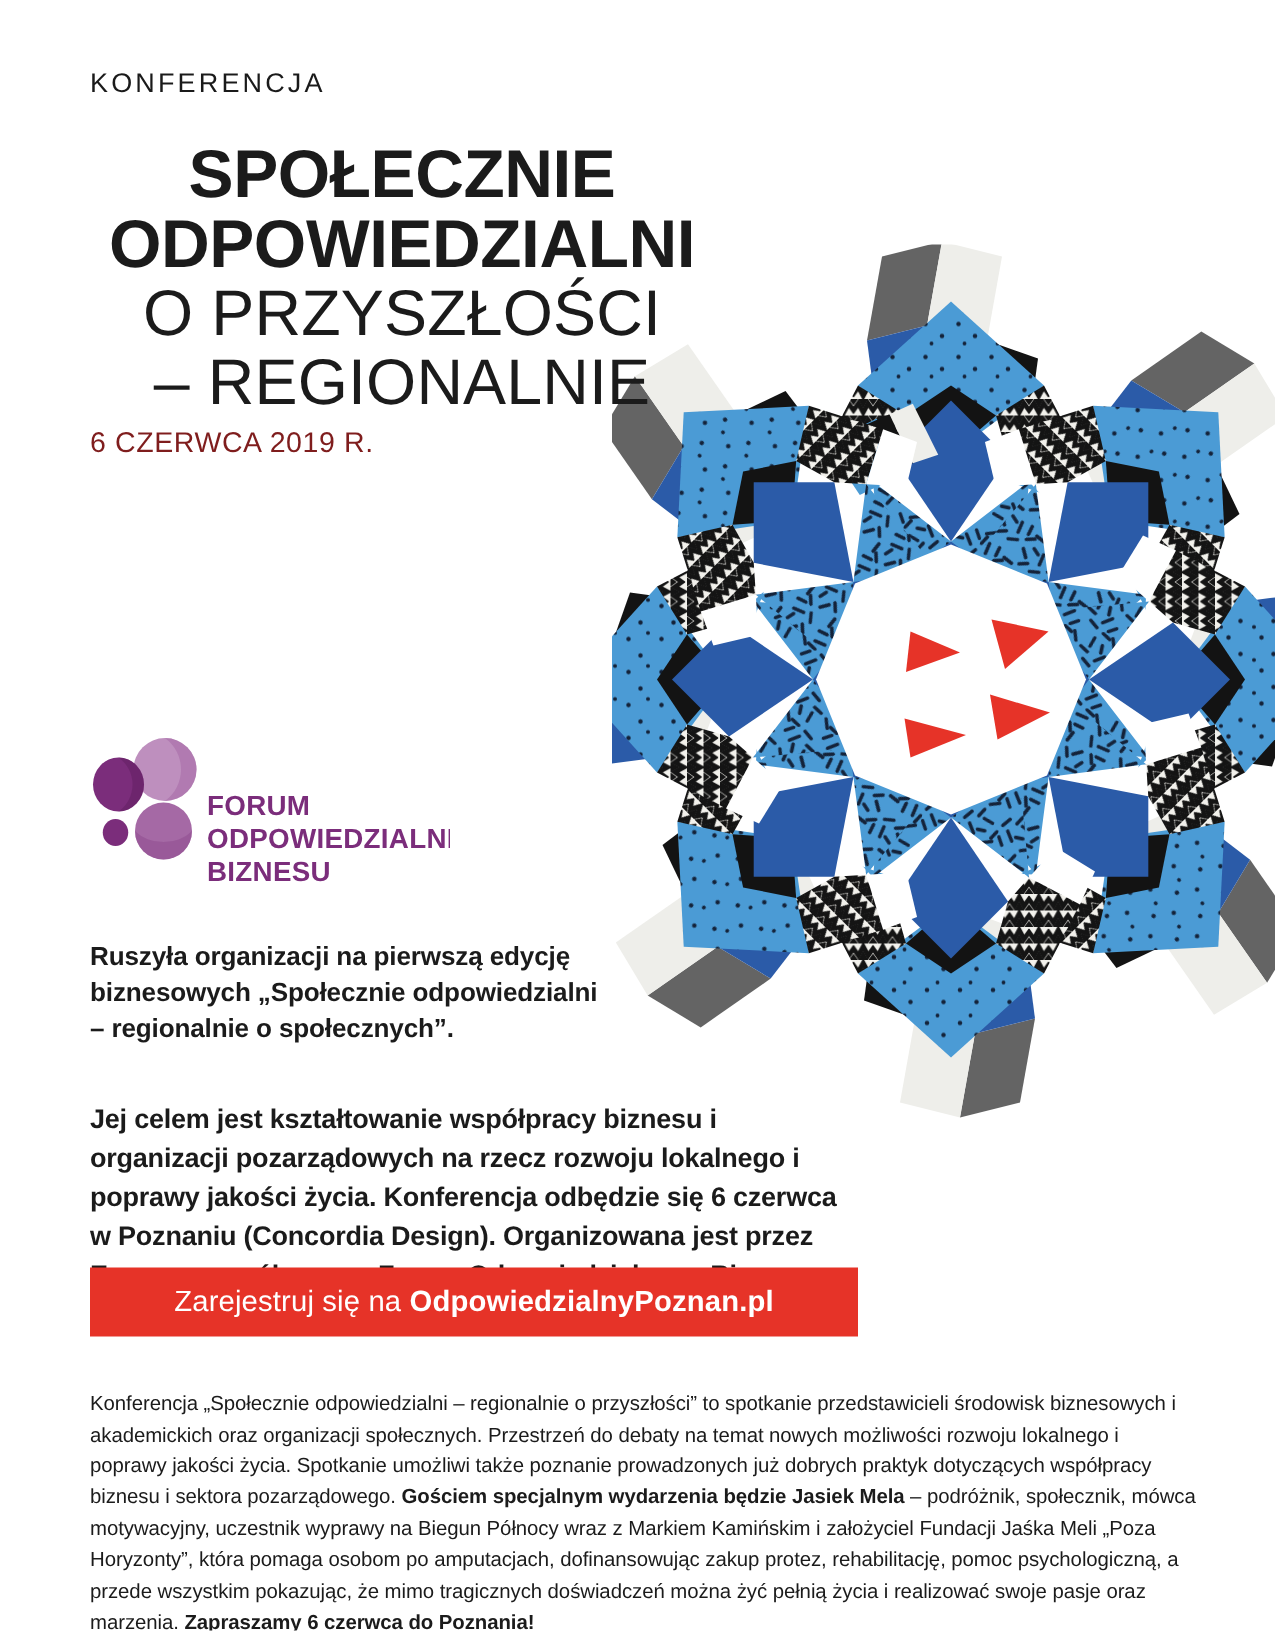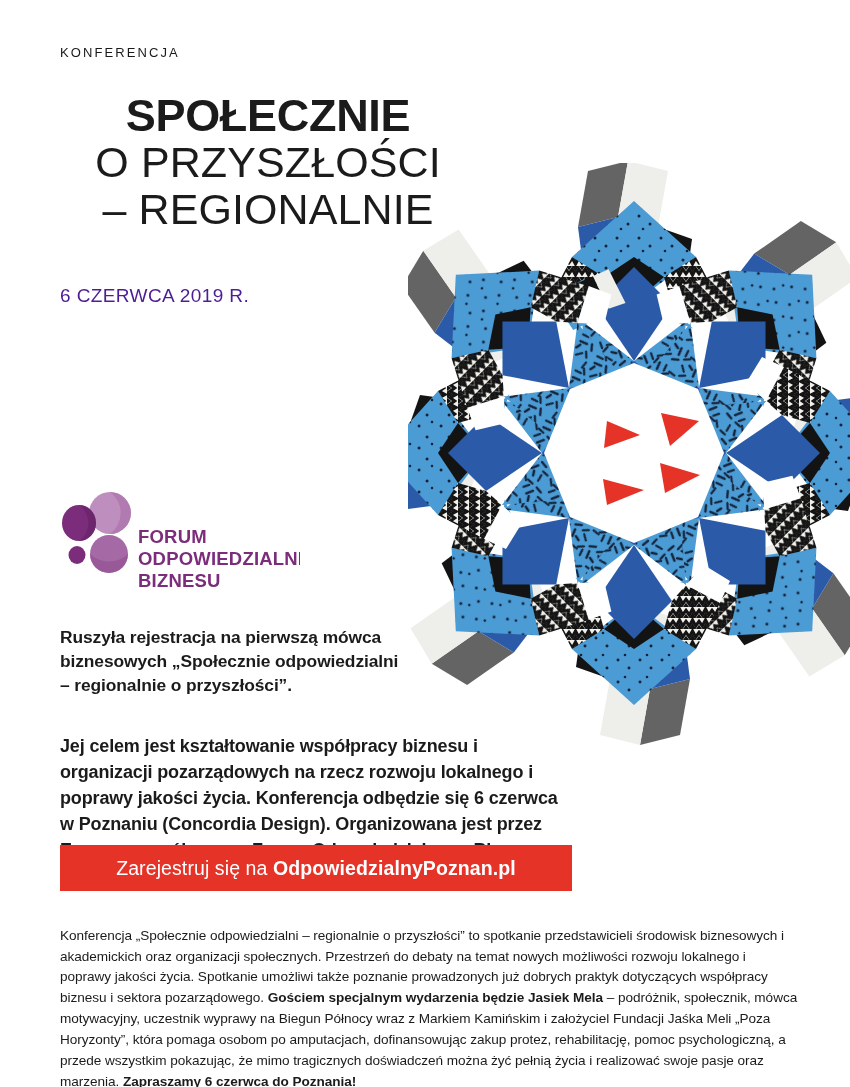--- a/index.html
+++ b/index.html
@@ -11,33 +11,33 @@
   }
   .poster{position:absolute;inset:0;background:#fff;}
 
   
   #mandala-art{position:absolute;left:408px;top:163px;width:452px;height:590px;}
   #mandala-art svg{display:block;width:100%;height:100%;}
 
   
   .kicker{
     position:absolute;left:60px;top:46px;
-    font-size:13px;letter-spacing:2.1px;font-weight:400;color:#1a1a1a;
+    font-size:18px;letter-spacing:2.1px;font-weight:400;color:#1a1a1a;
     line-height:1;
   }
   .headline{position:absolute;left:58px;top:72px;width:420px;text-align:center;}
   .h-line{display:block;line-height:1.035;color:#1b1b1b;white-space:nowrap;}
   .h-bold{font-size:45px;font-weight:700;letter-spacing:-0.3px;}
   .h-light{font-size:43px;font-weight:400;letter-spacing:0.1px;}
   .h-gap{margin-top:2px;}
 
   .meta{
     position:absolute;left:60px;top:283px;
     font-size:19px;line-height:1.32;letter-spacing:0.4px;
-    color:#4c1d95;font-weight:400;
+    color:#7f1d1d;font-weight:400;
   }
   .meta span{display:block;}
 
   
   #enea-logo{position:absolute;left:62px;top:383px;width:180px;height:76px;}
   #enea-logo svg{display:block;}
 
   
   #fob-logo{position:absolute;left:60px;top:492px;width:240px;height:98px;}
   #fob-logo svg{display:block;}
@@ -166,20 +166,21 @@
         <polygon points="195,316 236,327 199,342"></polygon>
         <polygon points="252,300 292,312 257,330"></polygon>
       </g>
     </svg>
   </div>
 
   <div class="kicker">KONFERENCJA</div>
 
   <h1 class="headline">
     <span class="h-line h-bold">SPOŁECZNIE</span>
+    <span class="h-line h-bold">ODPOWIEDZIALNI</span>
     <span class="h-line h-light">O PRZYSZŁOŚCI</span>
     <span class="h-line h-light h-gap">– REGIONALNIE</span>
   </h1>
 
   <div class="meta">
     <span>6 CZERWCA 2019 R.</span>
   </div>
 
 
   <div id="fob-logo">
@@ -195,23 +196,23 @@
       </g>
       <g fill="#7b2d7b" font-family="'Liberation Sans',sans-serif" font-weight="700" font-size="18.5" letter-spacing="0.2">
         <text x="78" y="51">FORUM</text>
         <text x="78" y="73">ODPOWIEDZIALNEGO</text>
         <text x="78" y="95">BIZNESU</text>
       </g>
     </svg>
   </div>
 
   <div class="lead">
-    <span>Ruszyła rejestracja na pierwszą mówca</span>
+    <span>Ruszyła organizacji na pierwszą edycję</span>
     <span>biznesowych „Społecznie odpowiedzialni</span>
-    <span>– regionalnie o przyszłości”.</span>
+    <span>– regionalnie o społecznych”.</span>
   </div>
 
   <p class="body-copy">Jej celem jest kształtowanie współpracy biznesu i organizacji pozarządowych na rzecz rozwoju lokalnego i poprawy jakości życia. Konferencja odbędzie się 6 czerwca w Poznaniu (Concordia Design). Organizowana jest przez Eneę we współpracy z Forum Odpowiedzialnego Biznesu.</p>
 
   <div id="cta-banner">
     <span class="cta-text"><span>Zarejestruj się na </span><b>OdpowiedzialnyPoznan.pl</b></span>
   </div>
 
   <p class="footnote"><span>Konferencja „Społecznie odpowiedzialni – regionalnie o przyszłości” to spotkanie przedstawicieli środowisk biznesowych i akademickich oraz organizacji społecznych. Przestrzeń do debaty na temat nowych możliwości rozwoju lokalnego i poprawy jakości życia. Spotkanie umożliwi także poznanie prowadzonych już dobrych praktyk dotyczących współpracy biznesu i sektora pozarządowego. </span><b>Gościem specjalnym wydarzenia będzie Jasiek Mela</b><span> – podróżnik, społecznik, mówca motywacyjny, uczestnik wyprawy na Biegun Północy wraz z Markiem Kamińskim i założyciel Fundacji Jaśka Meli „Poza Horyzonty”, która pomaga osobom po amputacjach, dofinansowując zakup protez, rehabilitację, pomoc psychologiczną, a przede wszystkim pokazując, że mimo tragicznych doświadczeń można żyć pełnią życia i realizować swoje pasje oraz marzenia. </span><b>Zapraszamy 6 czerwca do Poznania!</b></p>
 

